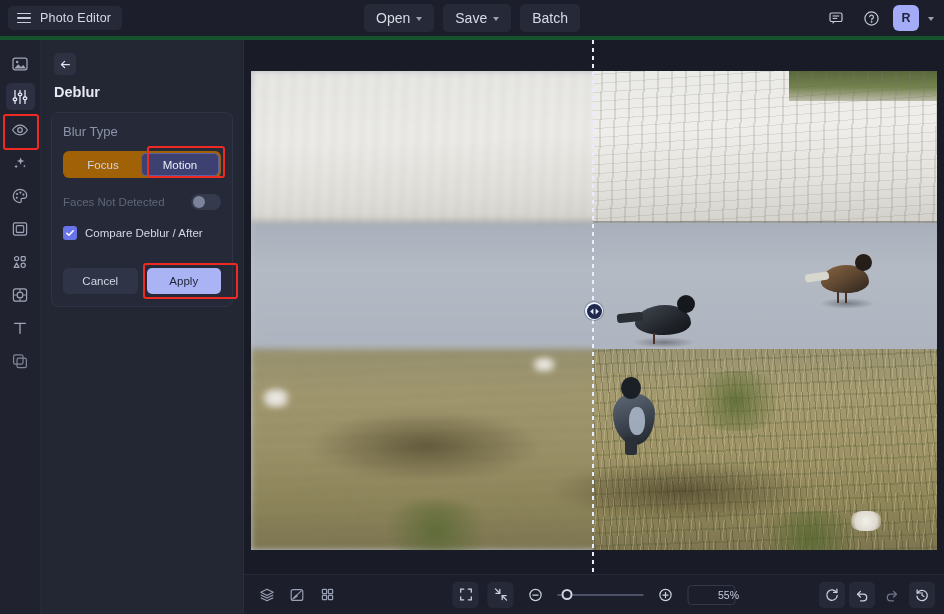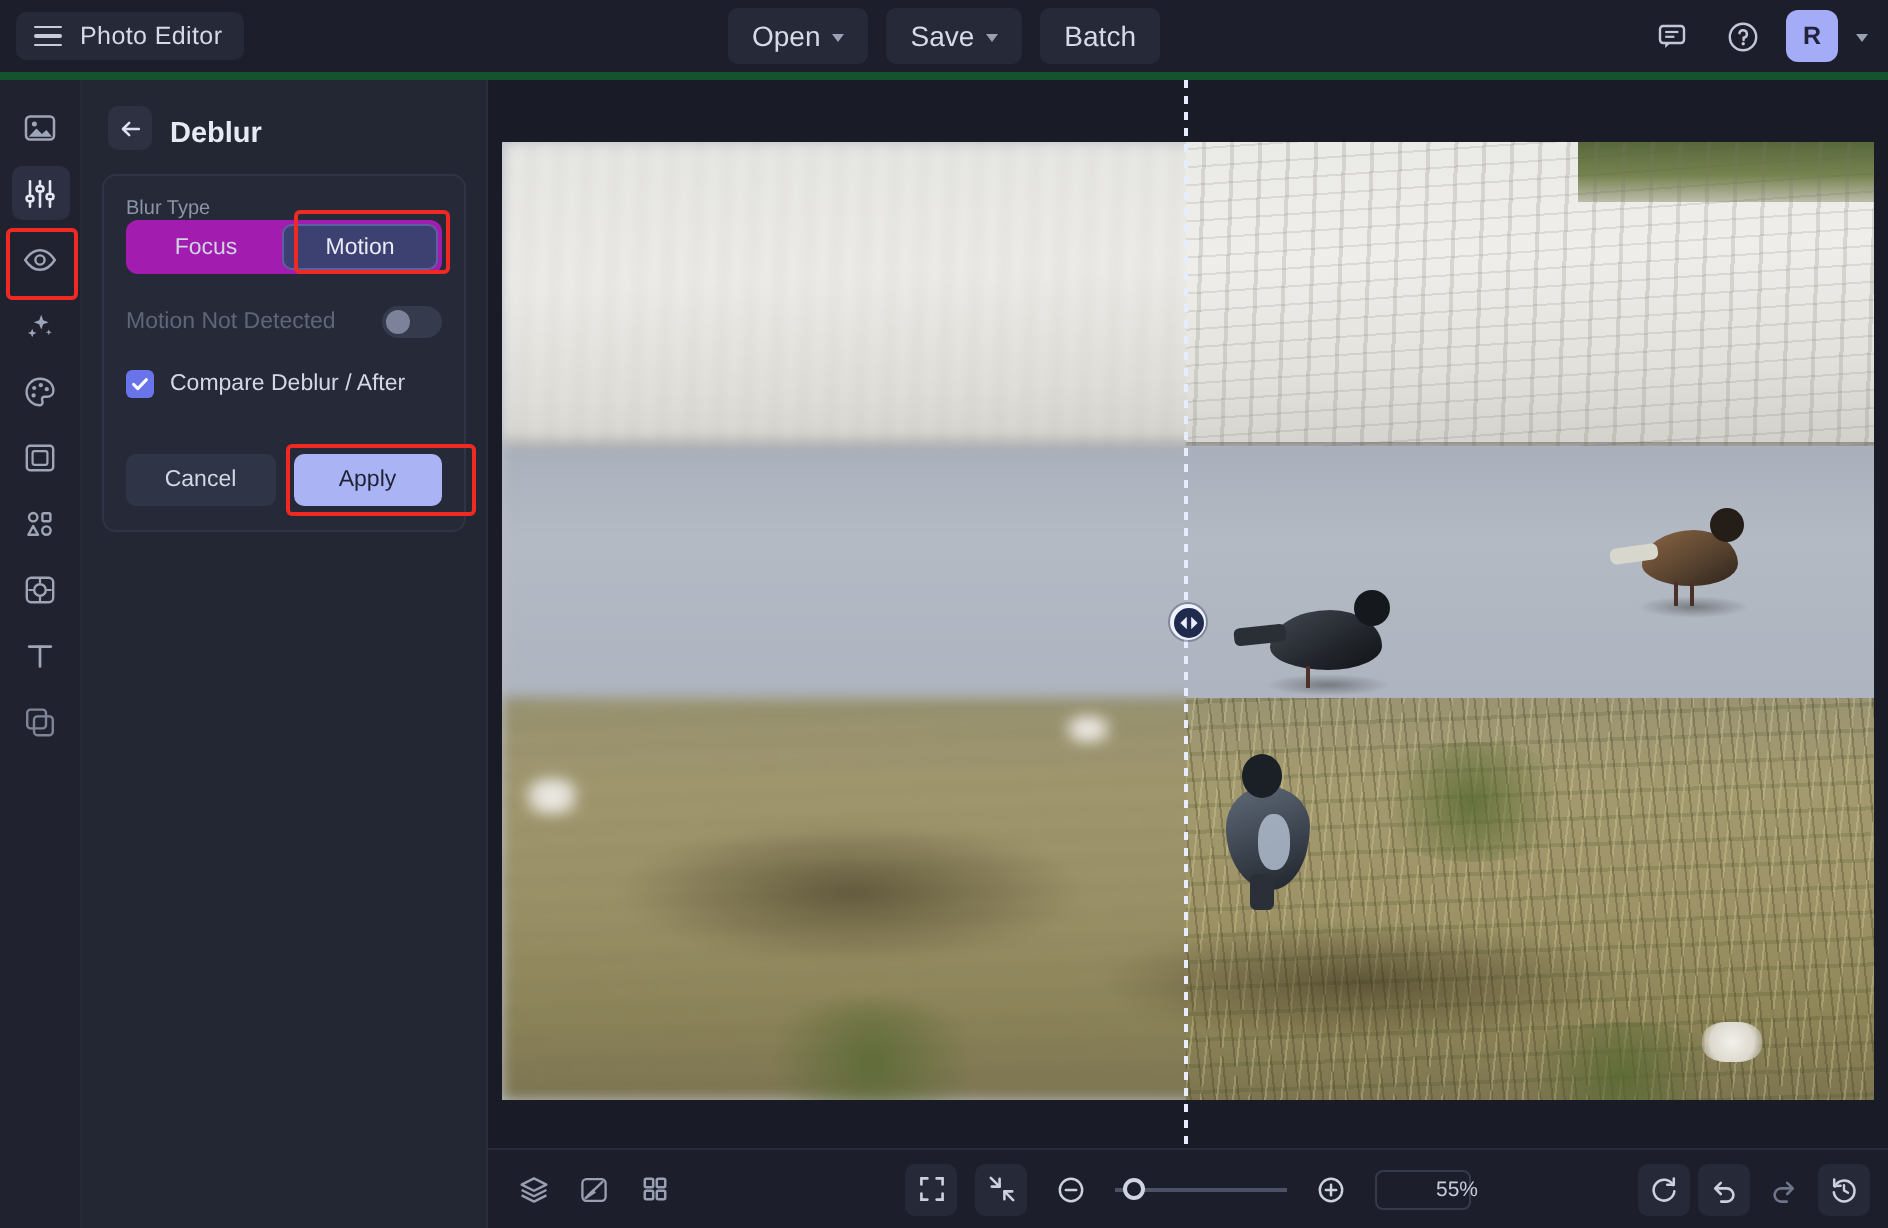--- a/index.html
+++ b/index.html
@@ -74,38 +74,39 @@
     position: absolute; left: 3px; top: 74px; width: 36px; height: 36px;
     border: 2px solid #ee2a22; border-radius: 3px; pointer-events: none;
   }
 
   
   #panel {
     position: absolute; top: 40px; left: 41px; width: 203px; height: 574px;
     background: #232734; border-right: 1px solid #2a2e3c;
   }
   .panel-head {
-    display: flex; align-items: flex-end; gap: 9px;
+    display: flex; align-items: flex-start; gap: 9px;
     padding: 13px 12px 10px 13px;
+    flex-direction: column;
   }
   .back-btn {
     width: 22px; height: 22px; border-radius: 5px; background: #2d3142;
     display: flex; align-items: center; justify-content: center; cursor: pointer;
   }
   .panel-title { font-size: 14.5px; color: #e7eaf2; font-weight: bold; }
 
   .card {
     margin: 2px 10px 0 10px; background: #262a38;
     border: 1px solid #2e3345; border-radius: 7px;
     padding: 11px 11px 12px 11px;
   }
-  .field-label { font-size: 10px; color: #8c93a8; margin-bottom: 0; }
+  .field-label { font-size: 13px; color: #8c93a8; margin-bottom: 12px; }
 
   .segmented {
-    display: flex; background: #a21caf; border-radius: 6px;
+    display: flex; background: #a16207; border-radius: 6px;
     padding: 2px; position: relative; height: 27px;
   }
   .seg {
     flex: 1; display: flex; align-items: center; justify-content: center;
     font-size: 11.5px; color: #cfd4e2; border-radius: 5px; cursor: pointer;
   }
   .seg.active { background: #3c4172; border: 1px solid #5b61a0; color: #e9ebf7; }
   .annot {
     position: absolute; border: 2px solid #ee2a22; border-radius: 3px;
     pointer-events: none;
@@ -434,21 +435,21 @@
     <div class="card">
       <div class="field-label">Blur Type</div>
 
       <div class="segmented">
         <div class="seg">Focus</div>
         <div class="seg active">Motion</div>
         <div class="annot" style="left:84px; top:-5px; width:78px; height:32px;"></div>
       </div>
 
       <div class="row-toggle">
-        <span class="disabled-label">Motion Not Detected</span>
+        <span class="disabled-label">Faces Not Detected</span>
         <span class="toggle">
             <span class="knob"></span>
           </span>
       </div>
 
       <div class="row-check">
         <span class="checkbox">
           <svg width="10" height="10" viewBox="0 0 10 10">
             <polyline points="1.8,5.2 3.9,7.3 8.2,2.8" fill="none" stroke="#ffffff" stroke-width="1.5" stroke-linecap="round" stroke-linejoin="round"></polyline>
           </svg>

